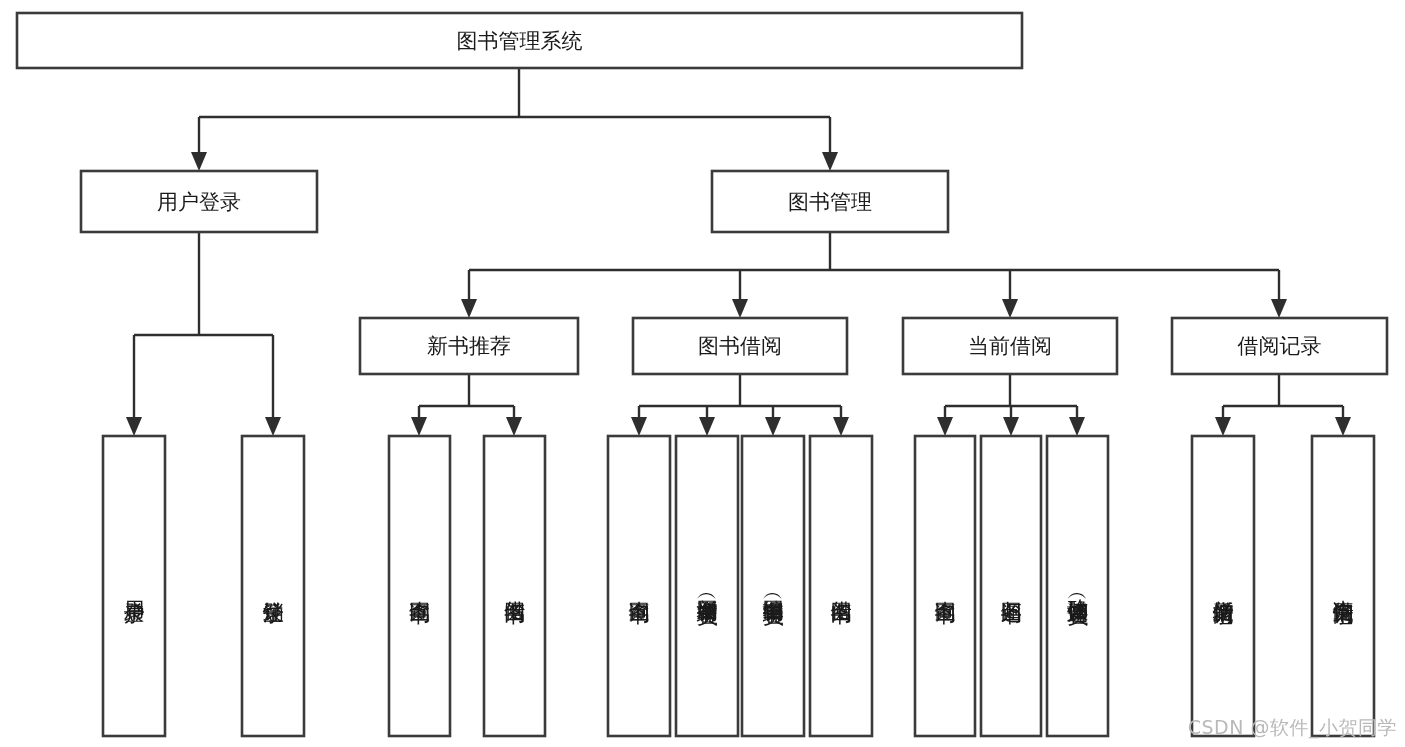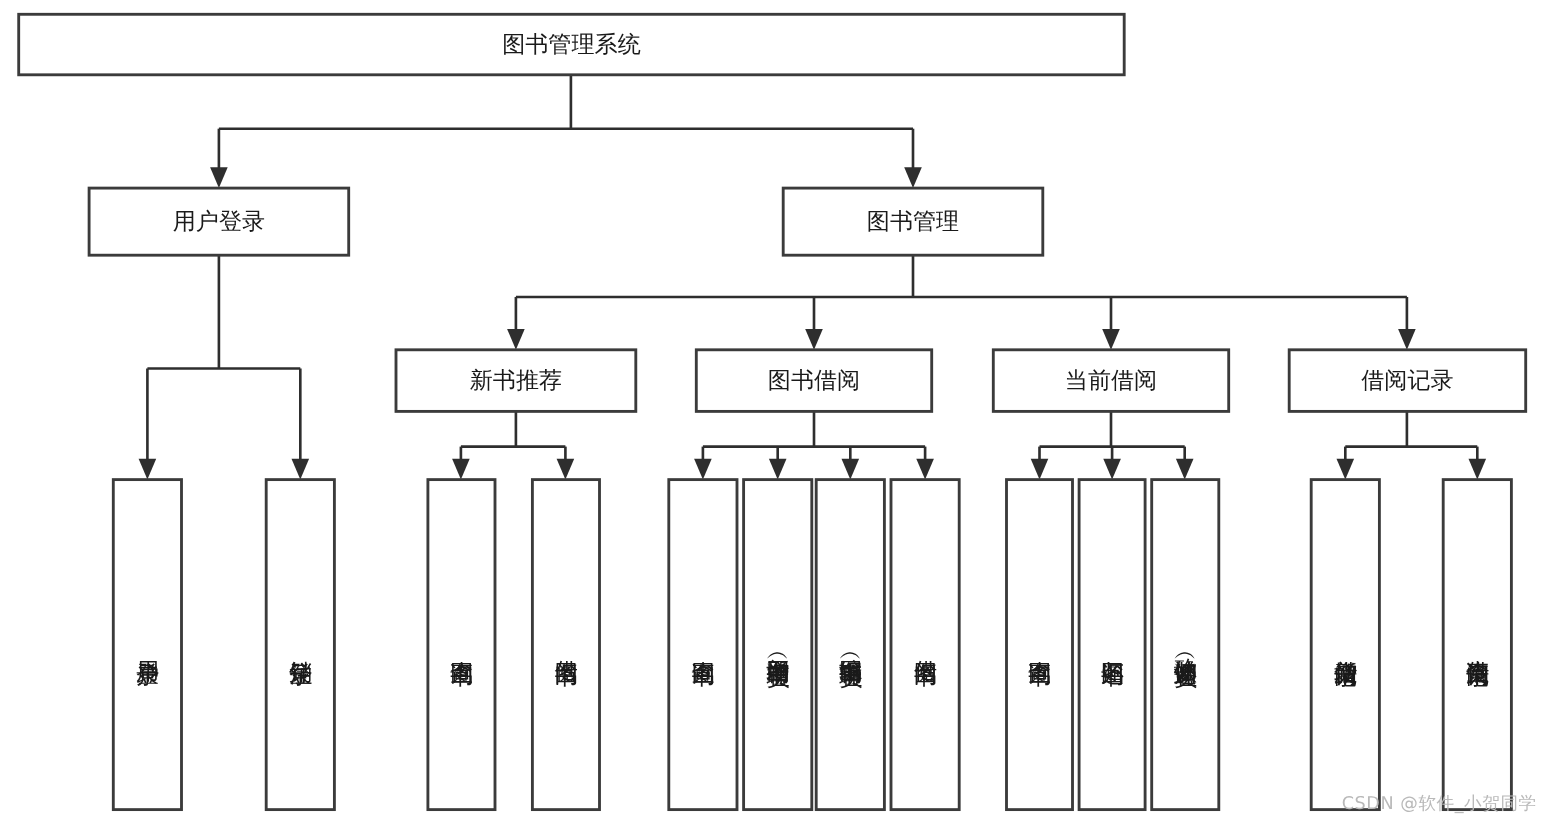--- a/index.html
+++ b/index.html
@@ -63,21 +63,21 @@
     color: #1a1a1a;
     letter-spacing: 1px;
     white-space: nowrap;
     pointer-events: none;
   }
   #watermark {
     position: absolute;
     right: 8px;
     bottom: 6px;
     font-family: "DejaVu Sans", "Liberation Sans", sans-serif;
-    font-size: 16px;
+    font-size: 19px;
     color: #b9b9b9;
     letter-spacing: 0.5px;
     white-space: nowrap;
   }
 </style>
 </head>
 <body>
 
 <div id="diagram-root">
 

